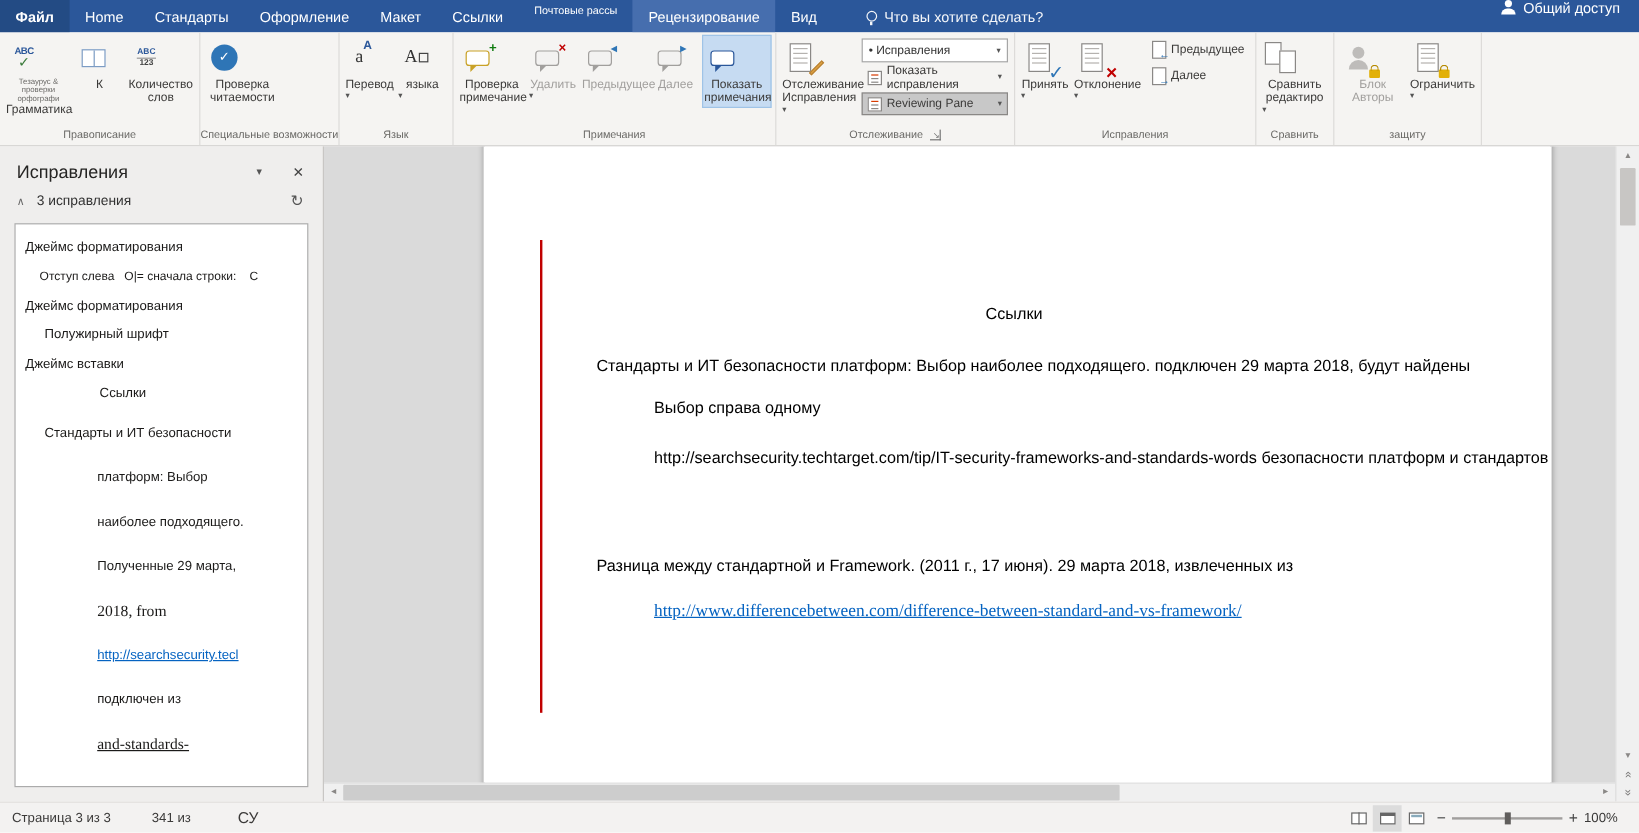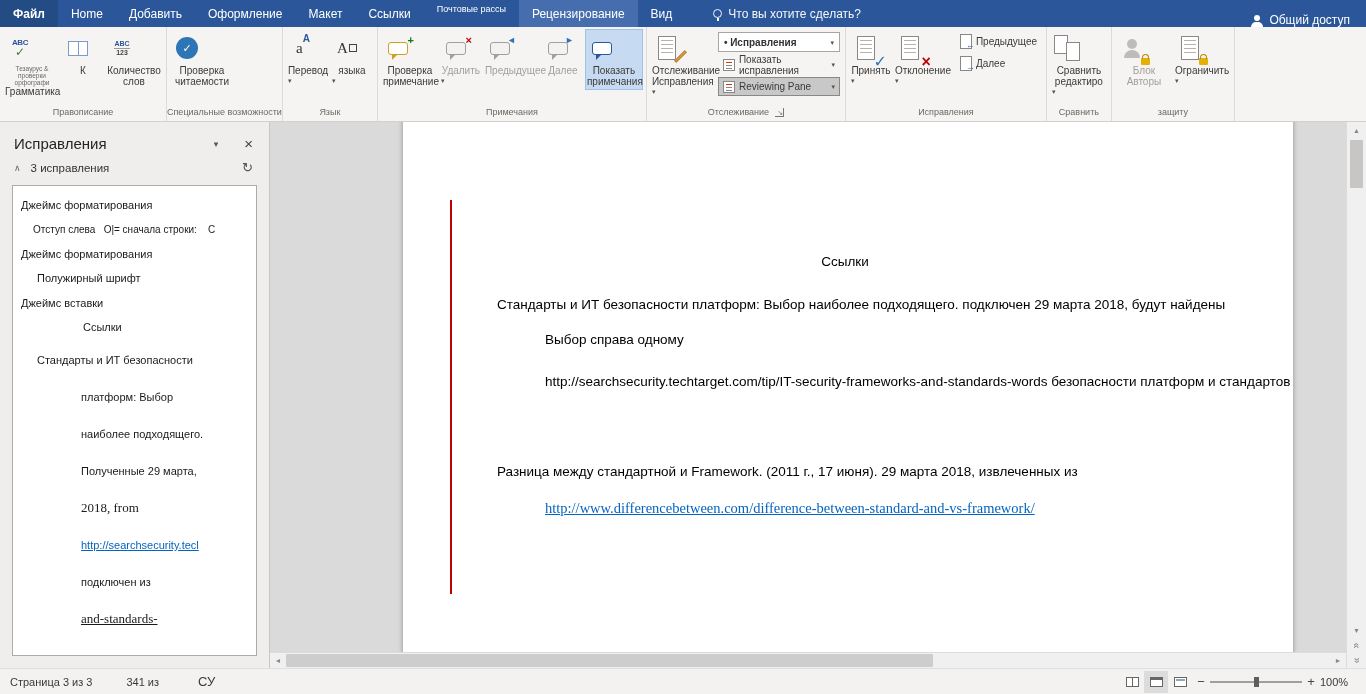--- a/index.html
+++ b/index.html
@@ -9,40 +9,40 @@
 
   
   .titlebar { height:27px; background:#2b579a; display:flex; align-items:stretch; color:#fff; font-size:12px; flex:0 0 auto; }
   .tab { padding:0 13px; display:flex; align-items:center; cursor:pointer; white-space:nowrap; }
   .tab.file { background:#234b84; font-weight:bold; }
   .tab.smalltab { font-size:9px; align-items:flex-start; padding-top:4px; }
   .tab.active { background:#466eae; }
   .tellme { display:flex; align-items:center; gap:6px; margin-left:28px; opacity:.95; cursor:pointer; }
   .bulb { width:9px; height:9px; border:1.5px solid #fff; border-radius:50%; position:relative; }
   .bulb::after { content:""; position:absolute; left:2.5px; top:8px; width:2px; height:3px; background:#fff; }
-  .share { margin-left:auto; display:flex; align-items:flex-end; gap:6px; padding:0 16px; cursor:pointer; }
+  .share { margin-left:auto; display:flex; align-items:flex-start; gap:6px; padding:0 16px; cursor:pointer; }
   .person-ic { width:12px; height:12px; position:relative; }
   .person-ic::before { content:""; position:absolute; left:3px; top:0; width:6px; height:6px; border-radius:50%; background:#fff; }
   .person-ic::after { content:""; position:absolute; left:0; bottom:0; width:12px; height:5px; border-radius:6px 6px 0 0; background:#fff; }
 
   
   .ribbon { height:95px; background:#f5f4f2; border-bottom:1px solid #d2d0ce; display:flex; flex:0 0 auto; }
   .rgroup { display:flex; flex-direction:column; border-right:1px solid #dddbd9; }
   .rg-content { height:78px; display:flex; align-items:flex-start; padding:2px 3px 0; }
   .rg-label { height:16px; display:flex; align-items:center; justify-content:center; gap:6px; font-size:9px; color:#6a6966; padding-bottom:2px; }
   .btn-big { width:58px; padding:2px 1px; display:flex; flex-direction:column; align-items:flex-start; font-size:10px; line-height:11px; text-align:center; color:#3b3a39; cursor:pointer; border:1px solid transparent; }
   .btn-big .icon { width:30px; height:30px; display:flex; align-items:center; justify-content:center; position:relative; margin:1px 0 2px; flex:0 0 auto; }
   .btn-big.narrow { width:44px; }
   .btn-big.dim { color:#a19f9d; }
   .btn-big.sel { background:#c6dbf2; border-color:#9fc3e7; }
   .sub { font-size:6.5px; line-height:7px; color:#6a6966; display:block; }
   .lbl { display:block; width:100%; }
   .caret { font-size:7px; line-height:9px; color:#555; }
   .col { display:flex; flex-direction:column; gap:3px; padding:3px 2px 0 4px; }
-  .combo { background:#fff; border:1px solid #a6a6a6; height:20px; width:122px; display:flex; align-items:center; font-size:10px; padding:0 5px; color:#333; cursor:pointer;font-weight:bold; }
+  .combo { background:#fff; border:1px solid #a6a6a6; height:20px; width:122px; display:flex; align-items:center; font-size:10px; padding:0 5px; color:#333; cursor:pointer; }
   .combo .caret { margin-left:auto; }
   .btn-row { display:flex; align-items:center; gap:4px; font-size:10px; height:19px; padding:0 4px; cursor:pointer; border:1px solid transparent; width:122px; }
   .btn-row .caret { margin-left:auto; }
   .btn-row.pressed { background:#c8c8c8; border-color:#8a8886; }
   .mini-ic { width:12px; height:12px; border:1px solid #8a8886; background:#fff; position:relative; flex:0 0 auto; }
   .mini-ic::after { content:""; position:absolute; left:2px; top:2px; right:2px; height:1px; background:#d83b01; box-shadow:0 3px 0 #8a8886, 0 6px 0 #8a8886; }
   .launcher { width:9px; height:9px; border-right:1px solid #777; border-bottom:1px solid #777; position:relative; cursor:pointer; }
   .launcher::after { content:"↘"; position:absolute; right:0; bottom:-1px; font-size:7px; color:#777; }
 
   
@@ -162,21 +162,21 @@
   .zoom-pct { width:46px; text-align:left; padding-right:12px; cursor:pointer; }
 </style>
 </head>
 <body>
 
 <div class="app">
 
   <div class="titlebar">
     <div class="tab file">Файл</div>
     <div class="tab">Home</div>
-    <div class="tab">Добавить</div>
+    <div class="tab">Стандарты</div>
     <div class="tab">Оформление</div>
     <div class="tab">Макет</div>
     <div class="tab">Ссылки</div>
     <div class="tab smalltab">Почтовые рассы</div>
     <div class="tab active">Рецензирование</div>
     <div class="tab">Вид</div>
     <div class="tellme">
       <span class="bulb"></span>
       <span>Что вы хотите сделать?</span>
     </div>

